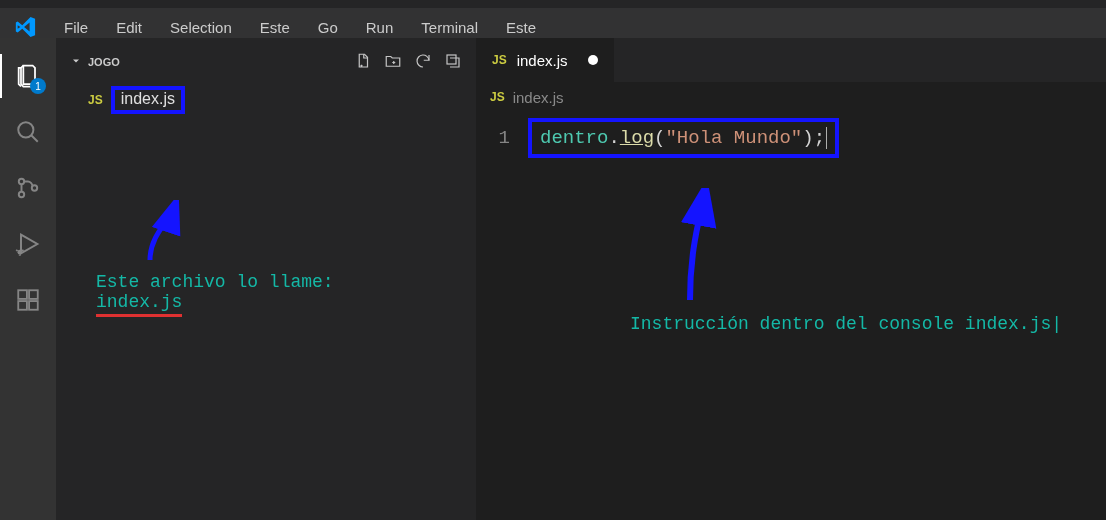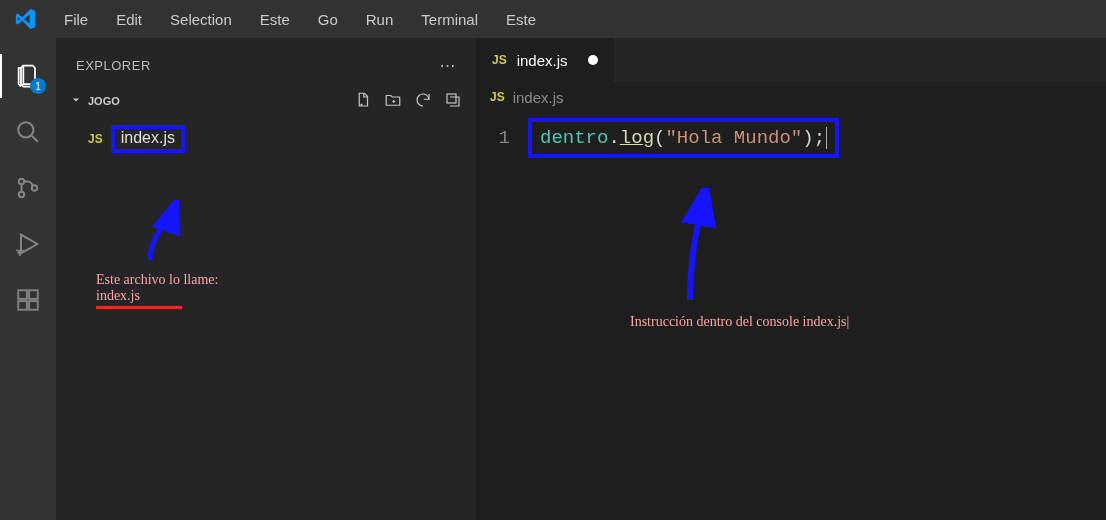--- a/index.html
+++ b/index.html
@@ -12,20 +12,21 @@
     overflow: hidden;
     position: relative;
   }
   
   .menubar {
     height: 38px;
     background: #323233;
     display: flex;
     align-items: center;
     padding: 0 8px;
+    margin-top: 8px;
   }
   .menubar .logo {
     width: 22px; height: 22px;
     margin: 0 14px 0 6px;
     display: flex; align-items: center; justify-content: center;
   }
   .menubar .menuitem {
     padding: 4px 14px;
     font-size: 15px;
     color: #cccccc;
@@ -183,23 +184,23 @@
     display: inline-block;
     width: 1px; height: 22px;
     background: #aeafad;
     vertical-align: middle;
     margin-left: 1px;
   }
 
   
   .anno {
     position: absolute;
-    color: #fca5a5;
-    font-size: 14px;
-    font-family: Liberation Serif, serif;
+    color: #14b8a6;
+    font-size: 18px;
+    font-family: Liberation Mono, monospace;
     pointer-events: none;
   }
   .anno .redline {
     display: block;
     width: 86px; height: 3px;
     background: #e03131;
     margin-top: 2px;
   }
   svg.arrow { position: absolute; pointer-events: none; }
 </style>
@@ -256,24 +257,20 @@
     <svg width="26" height="26" viewBox="0 0 24 24" fill="none" stroke="currentColor" stroke-width="1.7">
         <rect x="3" y="3" width="8" height="8"></rect>
         <rect x="3" y="13" width="8" height="8"></rect>
         <rect x="13" y="13" width="8" height="8"></rect>
         <rect x="13" y="3" width="8" height="8"></rect>
       </svg>
   </div>
 </div>
 
 <div class="sidebar">
-  <div class="sidebar-header">
-    <span>EXPLORER</span>
-    <span class="dots">⋯</span>
-  </div>
   <div class="folder-row">
     <span class="chev">
       <svg width="12" height="12" viewBox="0 0 16 16">
           <path fill="#cccccc" d="M4 6l4 4 4-4z"></path>
         </svg>
     </span>
     <span>JOGO</span>
     <div class="folder-actions">
       <span>
         <svg width="18" height="18" viewBox="0 0 24 24" fill="none" stroke="#c5c5c5" stroke-width="1.6">

